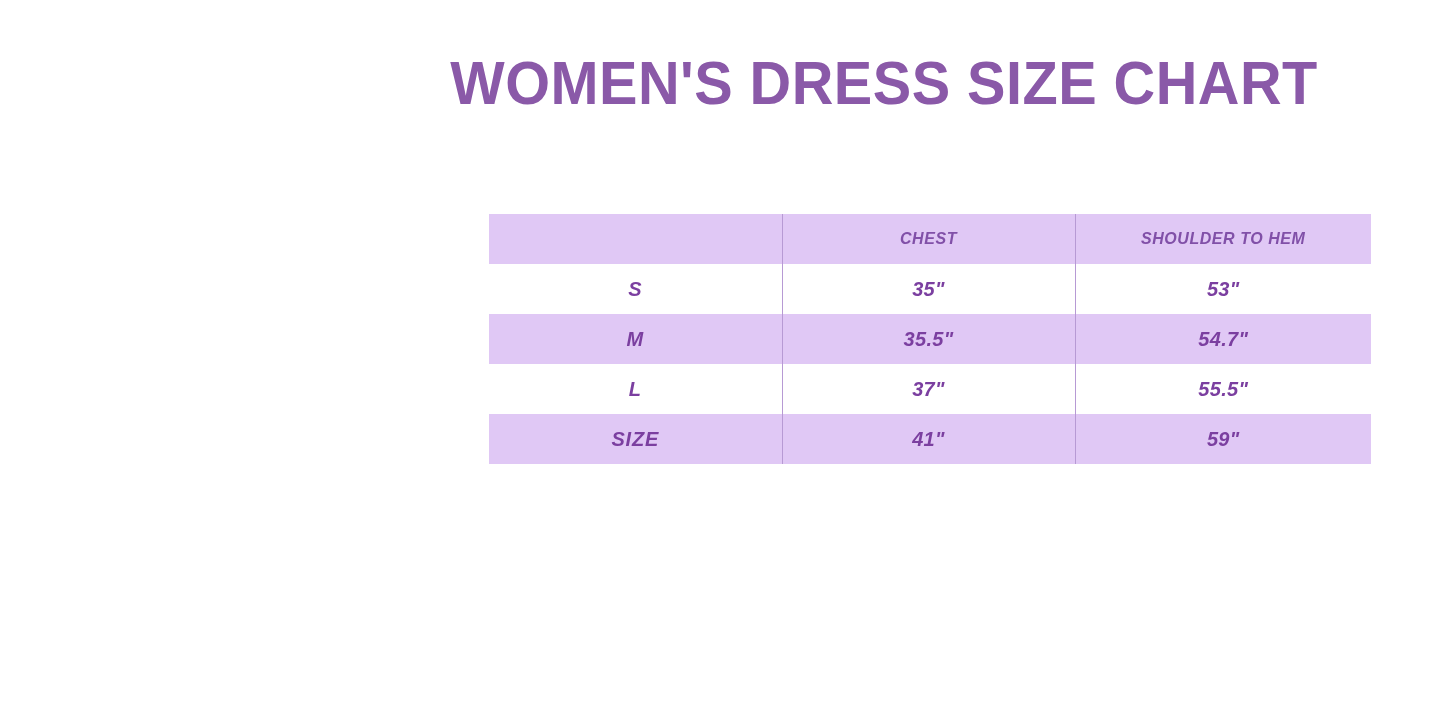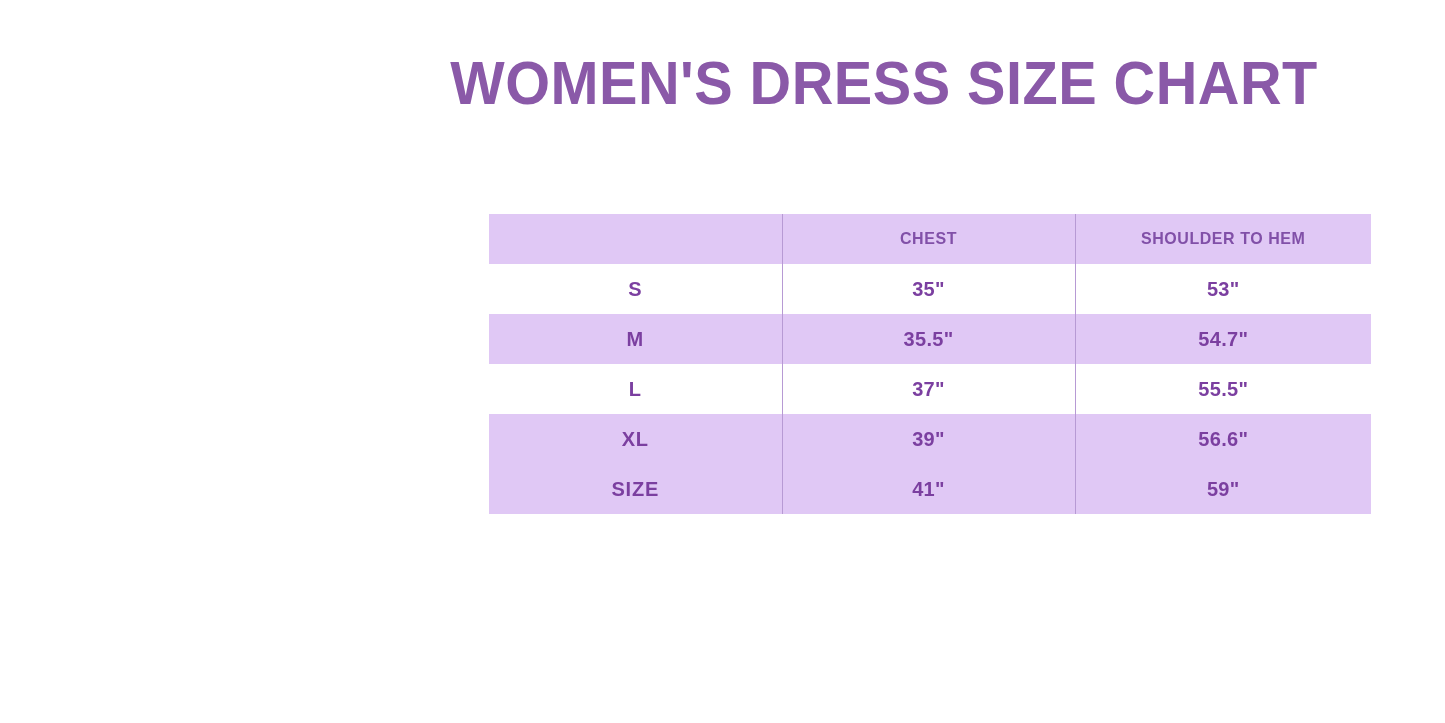--- a/index.html
+++ b/index.html
@@ -43,20 +43,21 @@
   }
 
   
   .size-table {
     position: absolute;
     left: 489px;
     top: 214px;
     width: 882px;
     border-collapse: collapse;
     table-layout: fixed;
+    font-style: italic;
   }
 
   .size-table col.c1 { width: 293px; }
   .size-table col.c2 { width: 293px; }
   .size-table col.c3 { width: 296px; }
 
   .size-table tr { height: 50px; }
 
   .size-table th,
   .size-table td {
@@ -134,25 +135,20 @@
         <td class="size-label">M</td>
         <td class="sep">35.5"</td>
         <td class="sep">54.7"</td>
       </tr>
       <tr class="row-light">
         <td class="size-label">L</td>
         <td class="sep">37"</td>
         <td class="sep">55.5"</td>
       </tr>
       <tr class="row-tint">
-        <td class="size-label">XL</td>
-        <td class="sep">39"</td>
-        <td class="sep">56.6"</td>
-      </tr>
-      <tr class="row-tint">
         <td class="size-label">SIZE</td>
         <td class="sep">41"</td>
         <td class="sep">59"</td>
       </tr>
     </tbody>
   </table>
 
 </div>
 
 </body></html>

